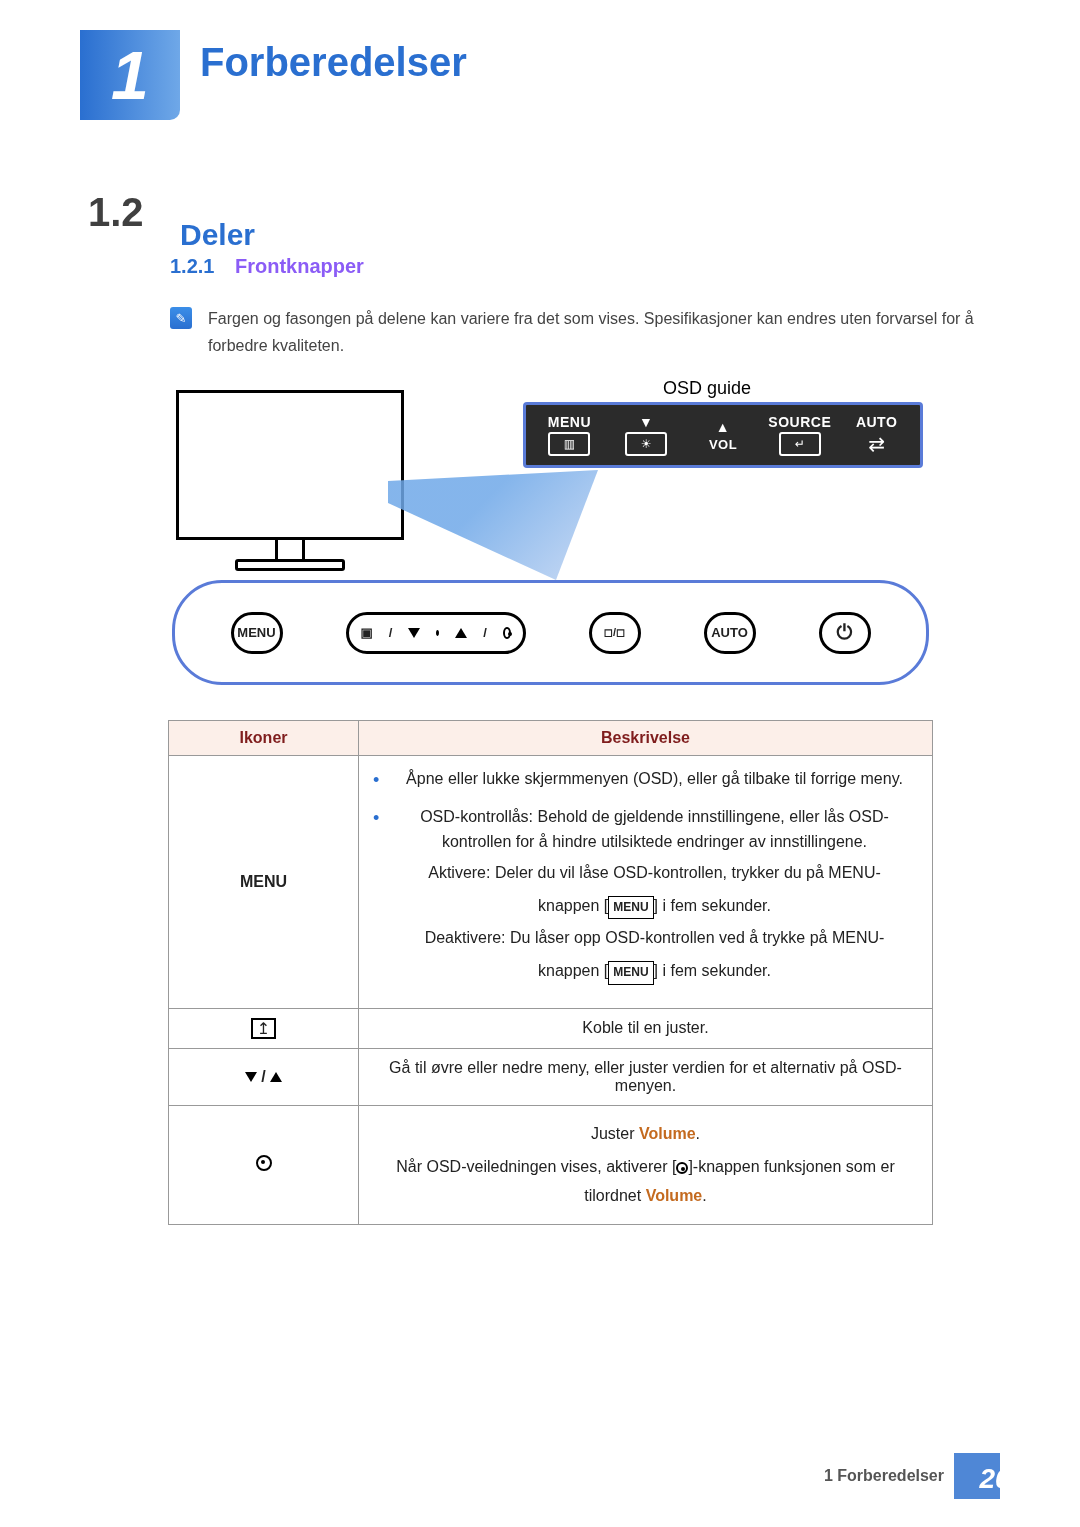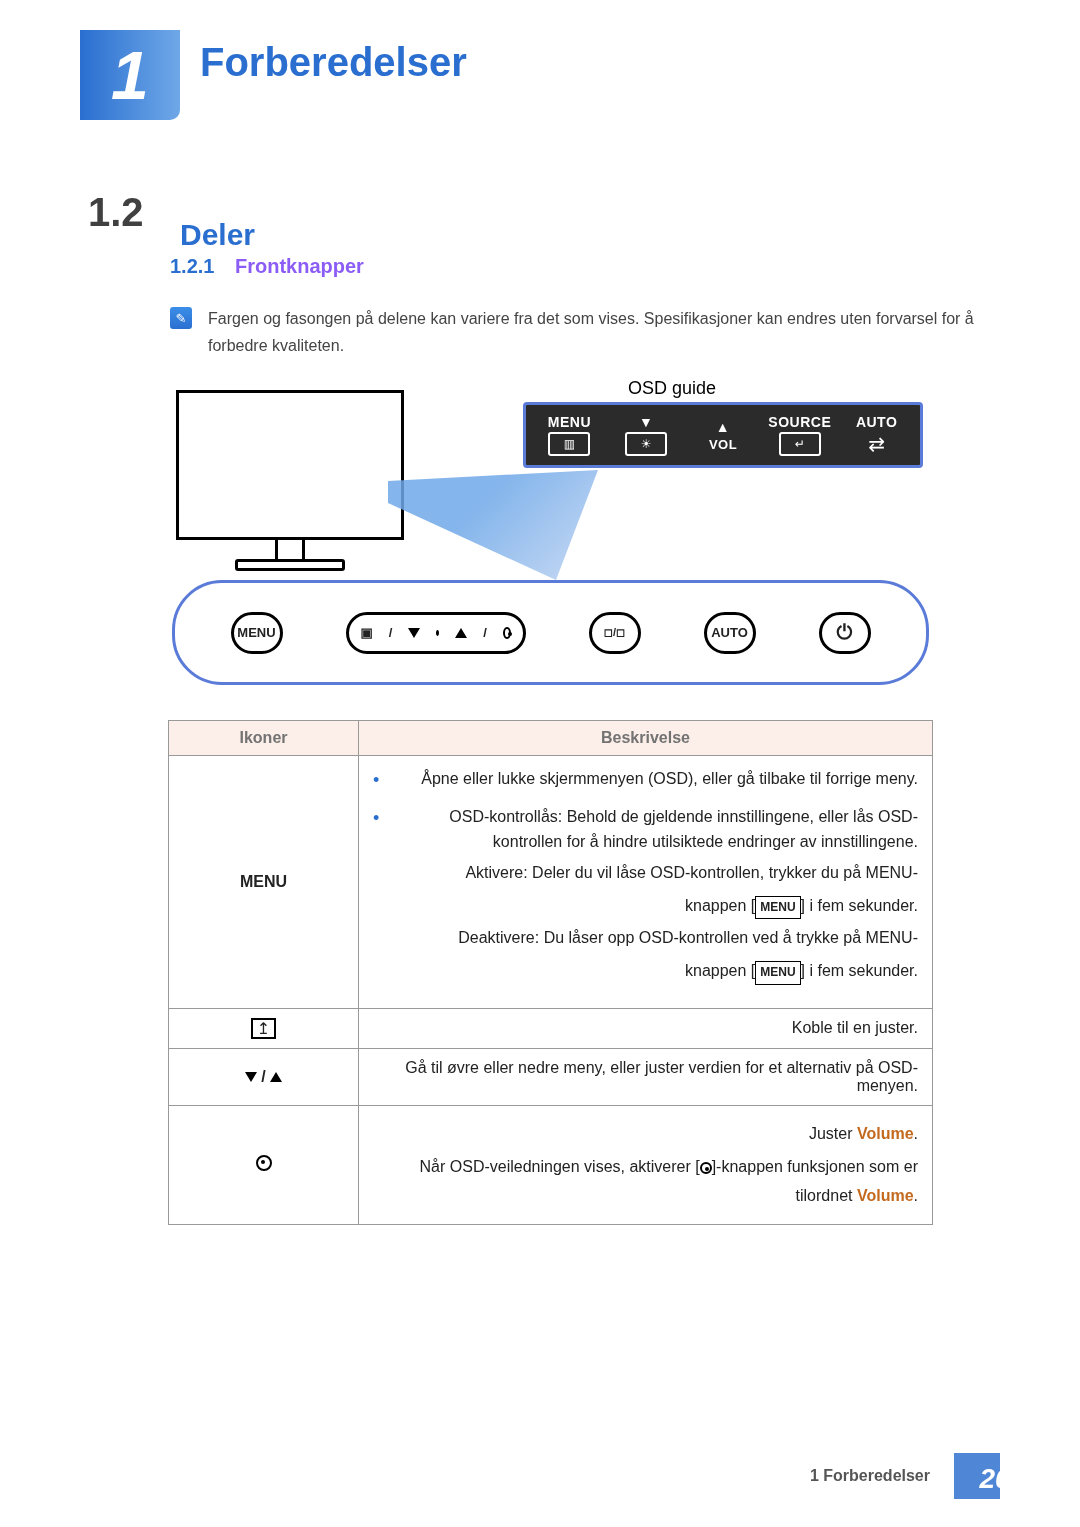--- a/index.html
+++ b/index.html
@@ -132,21 +132,21 @@
   .monitor-base {
     width: 110px;
     height: 12px;
     border: 3px solid #000;
     border-radius: 3px;
     margin: -3px auto 0 auto;
   }
   .osd-label {
     position: absolute;
     top: 8px;
-    left: 460px;
+    left: 495px;
     font-size: 18px;
     color: #000;
   }
   .osd-bar {
     position: absolute;
     top: 32px;
     left: 355px;
     width: 400px;
     height: 66px;
     background: #2b2b2b;
@@ -228,26 +228,26 @@
     position: absolute;
     top: 720px;
     left: 168px;
     width: 765px;
     border-collapse: collapse;
     font-size: 16px;
   }
   .tbl th, .tbl td {
     border: 1px solid #999;
     padding: 10px 14px;
-    text-align: right;
+    text-align: center;
     vertical-align: middle;
   }
   .tbl th {
     background: #fcefe9;
-    color: #737373;
+    color: #7f1d1d;
     font-weight: bold;
     text-align: center;
     padding: 8px;
   }
   .tbl td.iconcell {
     width: 190px;
     text-align: center;
     font-weight: bold;
     vertical-align: middle;
   }
@@ -263,21 +263,21 @@
     font-weight: bold;
     background:#fff;
   }
   .vol-word { color: #c46a1f; font-weight: bold; }
   .footer {
     position: absolute;
     bottom: 28px;
     right: 80px;
     display: flex;
     align-items: center;
-    gap: 24px;
+    gap: 10px;
   }
   .footer-text { font-size: 16px; color: #555; font-weight: bold;}
   .footer-page {
     background: #4f87d6;
     color: #fff;
     width: 46px;
     height: 46px;
     display: flex;
     align-items: flex-end;
     justify-content: center;

